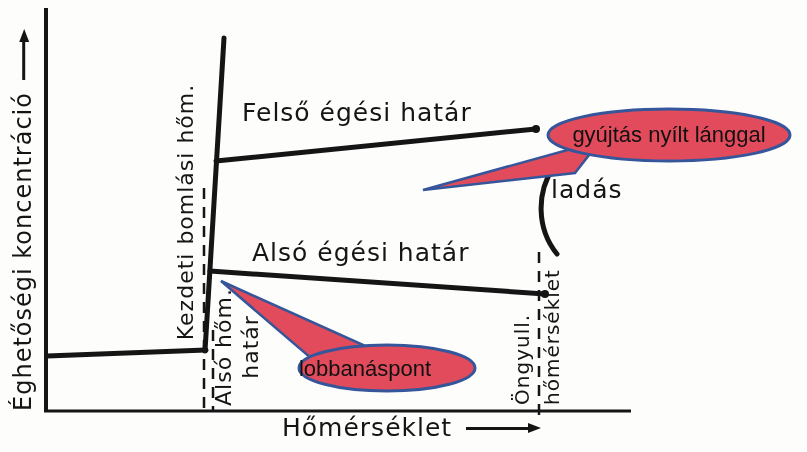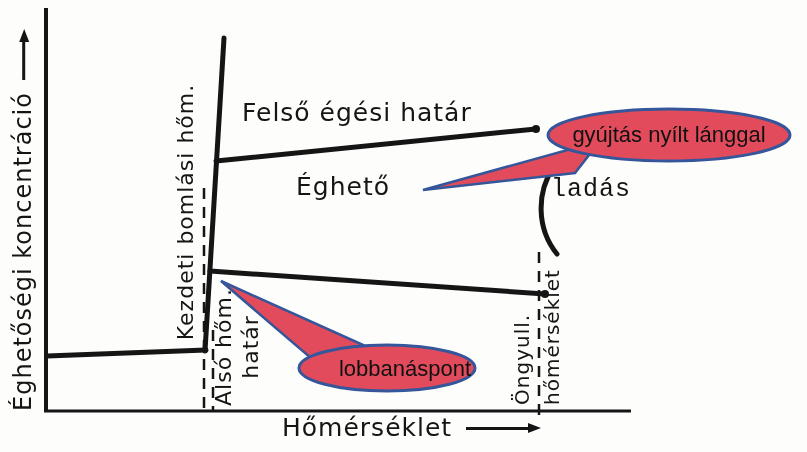--- a/index.html
+++ b/index.html
@@ -65,36 +65,36 @@
     <span class="arrow">
       <span>Hőmérséklet</span>
       <span class="shaft" style="width:62px;margin-left:14px;"></span>
       <span class="head"></span>
     </span>
   </div>
 
   <div class="lbl f25" style="left:242px;top:99px;text-align:right;">Felső égési határ</div>
 
   <div class="lbl f25 two-line" style="left:296px;top:171px;line-height:31px;">
-    <span>Éghető</span>
   </div>
 
+  <div class="lbl f25" style="left:252px;top:239px;">Alsó égési határ</div>
 
   <div class="lbl f25 two-line" style="left:548px;top:175px;line-height:29px;">
-    <span style="margin-left:3px;font-family:Liberation Mono, monospace;">ladás</span>
+    <span style="margin-left:3px;">ladás</span>
   </div>
 
   <div class="lbl rot f22" style="left:186px;top:212px;">Kezdeti bomlási hőm.</div>
 
   <div class="lbl rot f22 two-line" style="left:237px;top:347px;text-align:center;line-height:27px;">
     <span>Alsó hőm.</span>
     <span>határ</span>
   </div>
 
   <div class="lbl rot two-line" style="left:537px;top:337px;font-size:20px;line-height:30px;text-align:left;">
     <span>Öngyull.</span>
     <span>hőmérséklet</span>
   </div>
 
   <div class="callout-text" style="left:669px;top:135px;">gyújtás nyílt lánggal</div>
-  <div class="callout-text" style="left:405px;top:369px;">lobbanáspont</div>
+  <div class="callout-text" style="left:365px;top:369px;">lobbanáspont</div>
 
 </div>
 
 </body></html>

